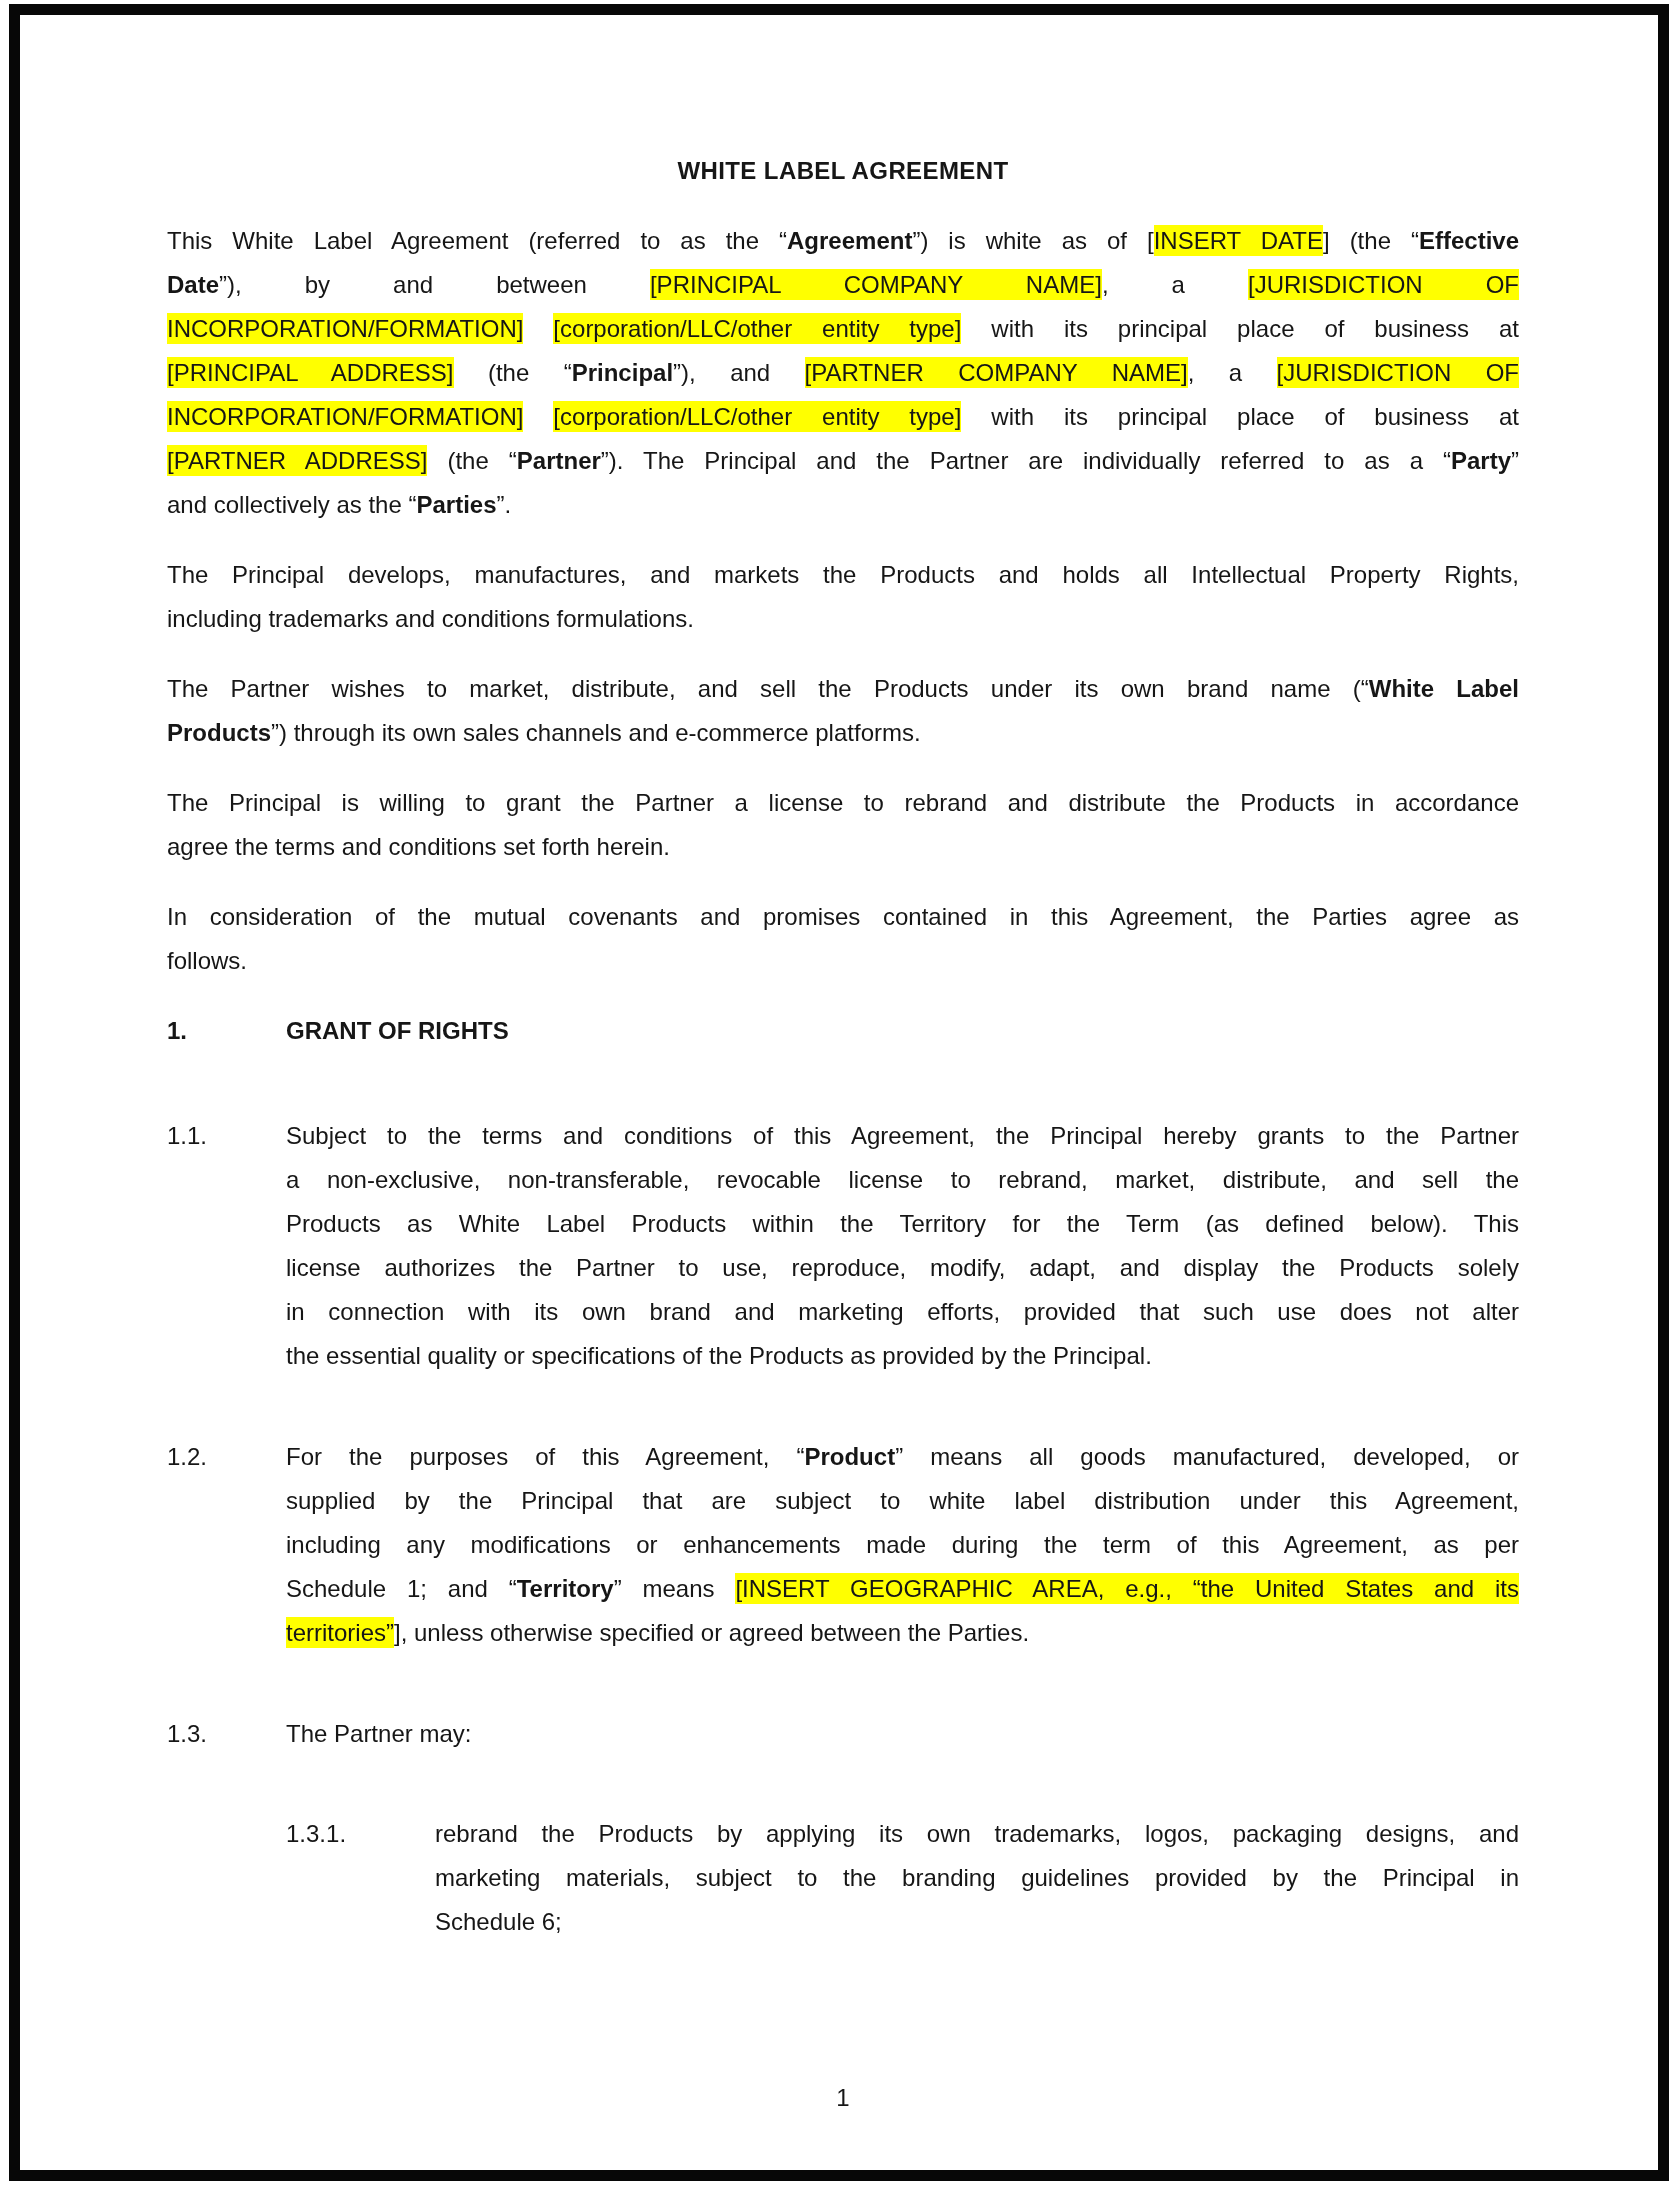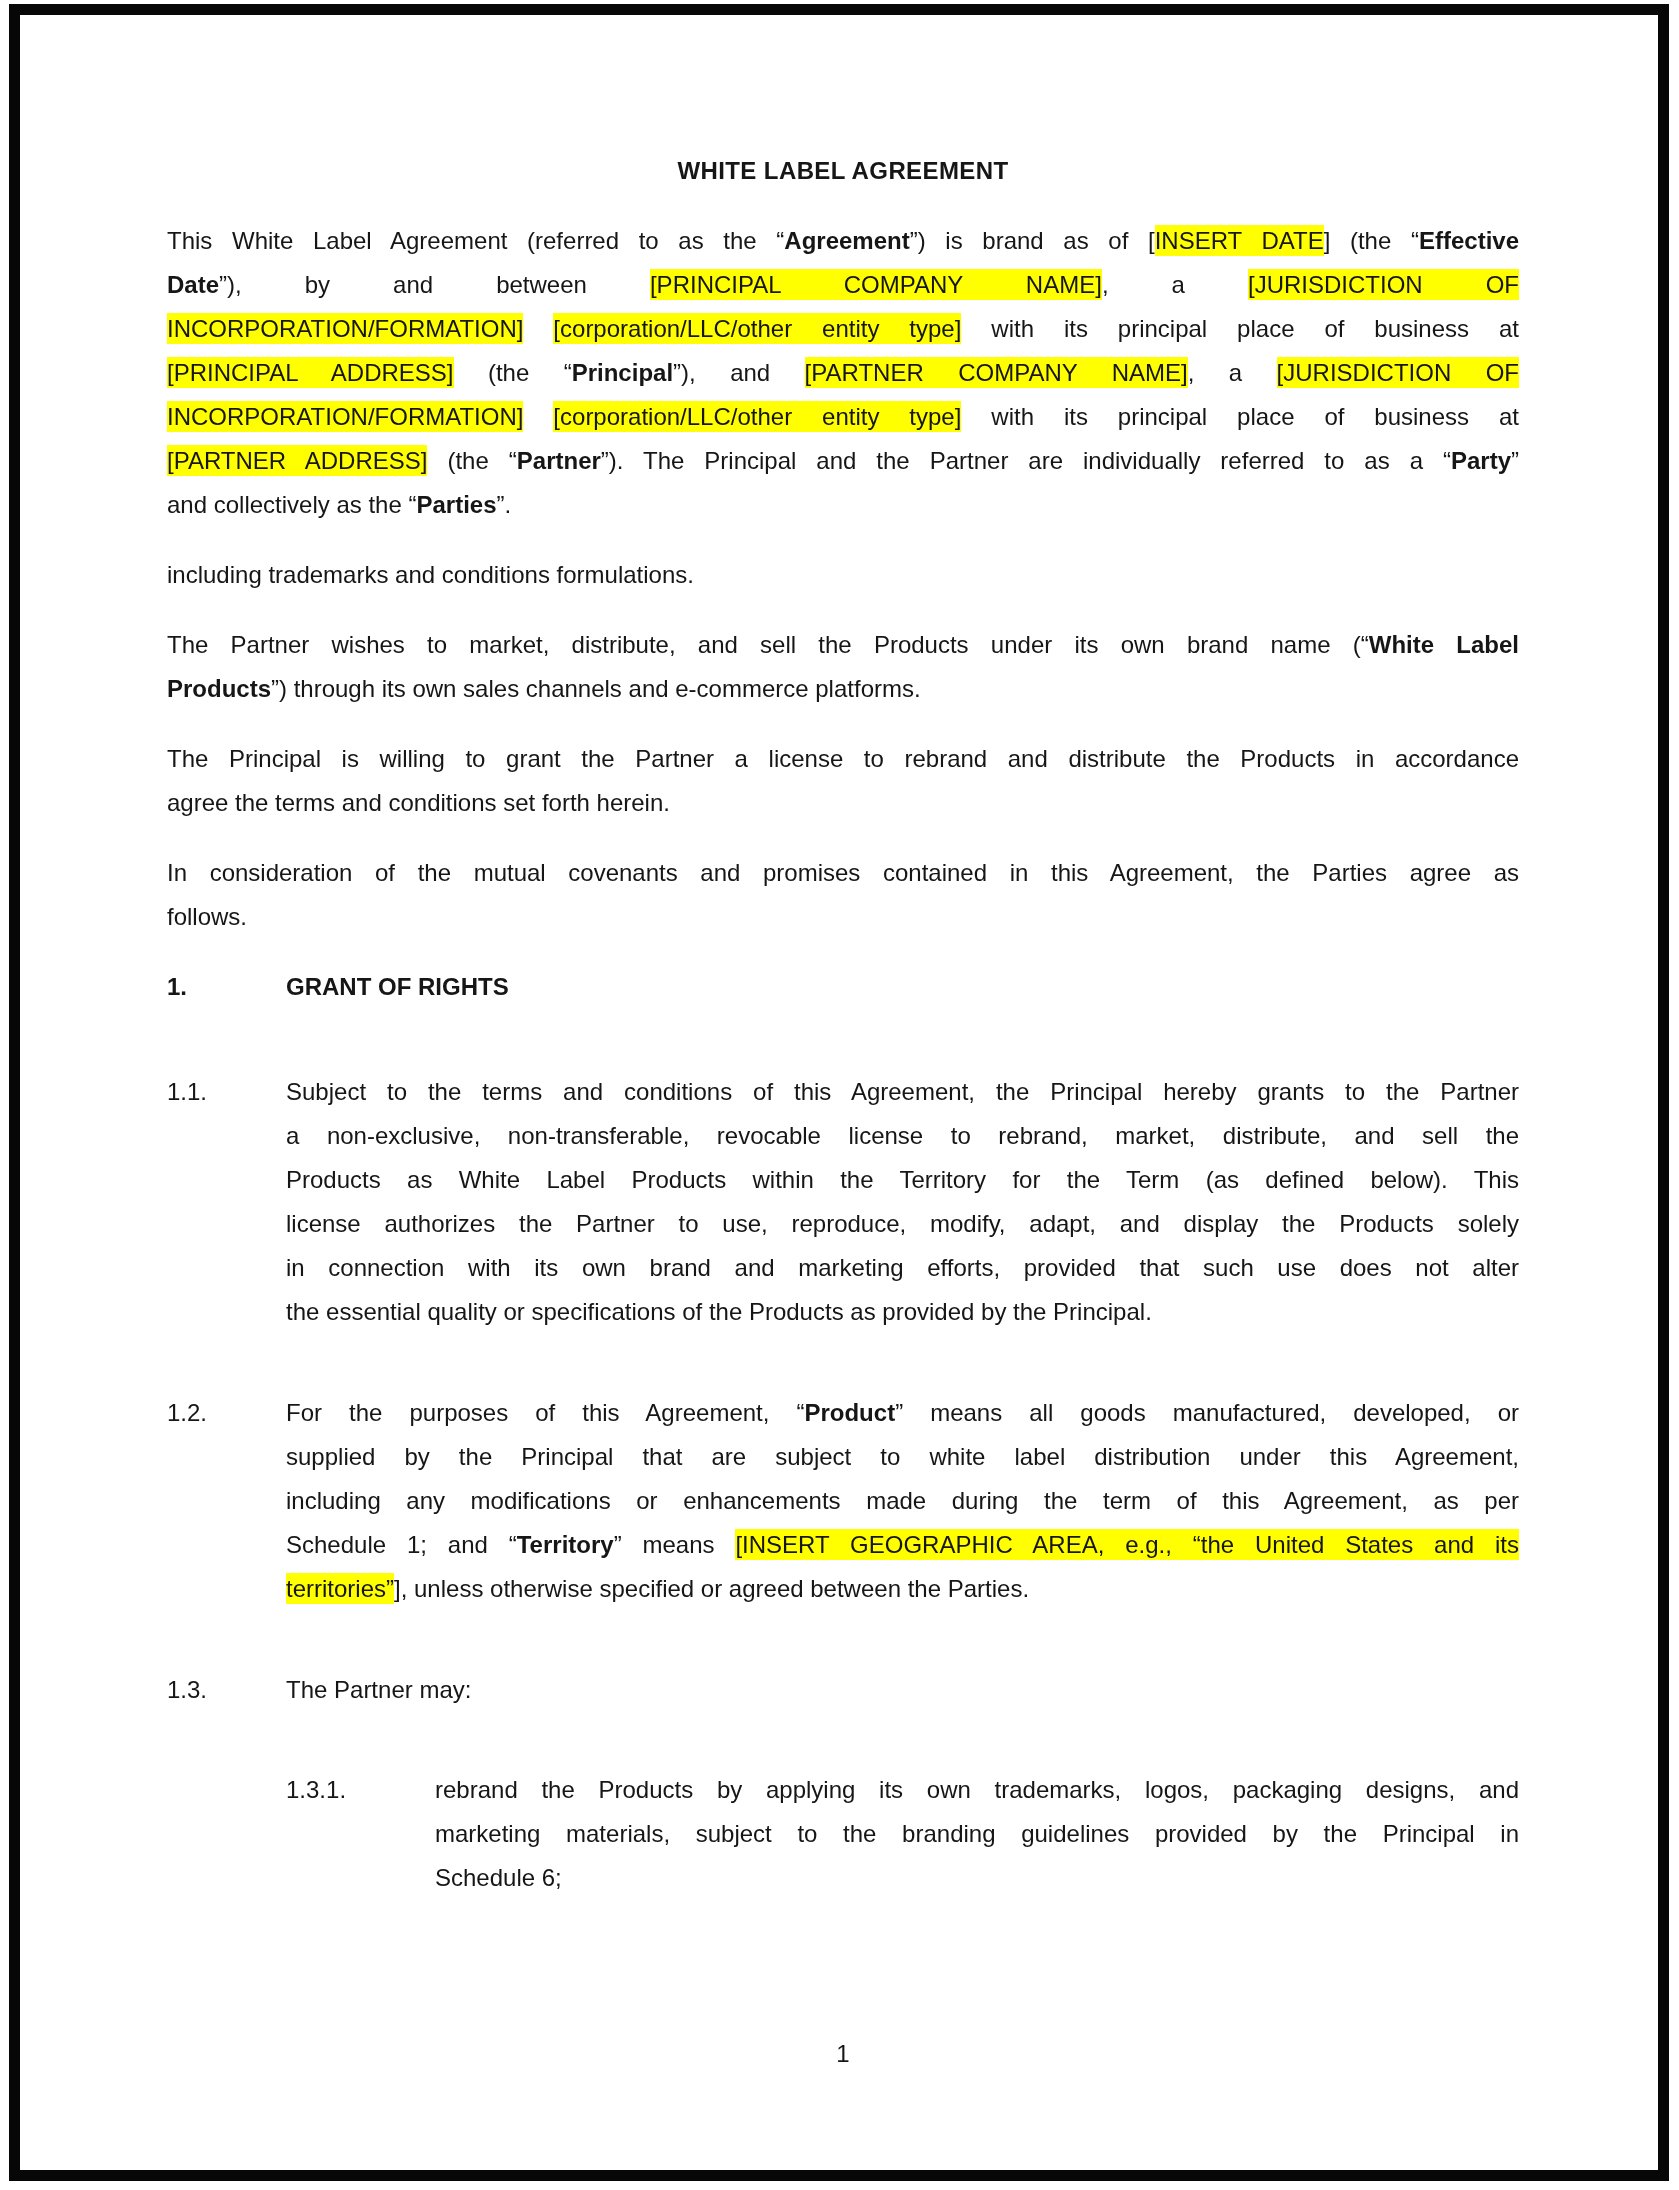--- a/index.html
+++ b/index.html
@@ -44,29 +44,30 @@
 </style>
 </head>
 <body>
 
 <div class="page">
   <div class="frame"></div>
   <div class="content">
     <div class="title">WHITE LABEL AGREEMENT</div>
     <div id="doc-blocks">
         <div class="block type-p">
-          <div class="line"><span>This White Label Agreement (referred to as the “</span><span class=" b">Agreement</span><span>”) is brand as of [</span><mark class="hl">INSERT DATE</mark><span>] (the “</span><span class=" b">Effective</span></div>
+          <div class="line"><span>This White Label Agreement (referred to as the “</span><span class=" b">Agreement</span><span>”) is white as of [</span><mark class="hl">INSERT DATE</mark><span>] (the “</span><span class=" b">Effective</span></div>
           <div class="line"><span class=" b">Date</span><span>”), by and between </span><mark class="hl">[PRINCIPAL COMPANY NAME]</mark><span>, a </span><mark class="hl">[JURISDICTION OF</mark></div>
           <div class="line"><mark class="hl">INCORPORATION/FORMATION]</mark><span> </span><mark class="hl">[corporation/LLC/other entity type]</mark><span> with its principal place of business at</span></div>
           <div class="line"><mark class="hl">[PRINCIPAL ADDRESS]</mark><span> (the “</span><span class=" b">Principal</span><span>”), and </span><mark class="hl">[PARTNER COMPANY NAME]</mark><span>, a </span><mark class="hl">[JURISDICTION OF</mark></div>
           <div class="line"><mark class="hl">INCORPORATION/FORMATION]</mark><span> </span><mark class="hl">[corporation/LLC/other entity type]</mark><span> with its principal place of business at</span></div>
           <div class="line"><mark class="hl">[PARTNER ADDRESS]</mark><span> (the “</span><span class=" b">Partner</span><span>”). The Principal and the Partner are individually referred to as a “</span><span class=" b">Party</span><span>”</span></div>
           <div class="line last"><span>and collectively as the “</span><span class=" b">Parties</span><span>”.</span></div>
         </div>
         <div class="block type-p">
+          <div class="line"><span>The Principal develops, manufactures, and markets the Products and holds all Intellectual Property Rights,</span></div>
           <div class="line last"><span>including trademarks and conditions formulations.</span></div>
         </div>
         <div class="block type-p">
           <div class="line"><span>The Partner wishes to market, distribute, and sell the Products under its own brand name (“</span><span class=" b">White Label</span></div>
           <div class="line last"><span class=" b">Products</span><span>”) through its own sales channels and e-commerce platforms.</span></div>
         </div>
         <div class="block type-p">
           <div class="line"><span>The Principal is willing to grant the Partner a license to rebrand and distribute the Products in accordance</span></div>
           <div class="line last"><span>agree the terms and conditions set forth herein.</span></div>
         </div>

